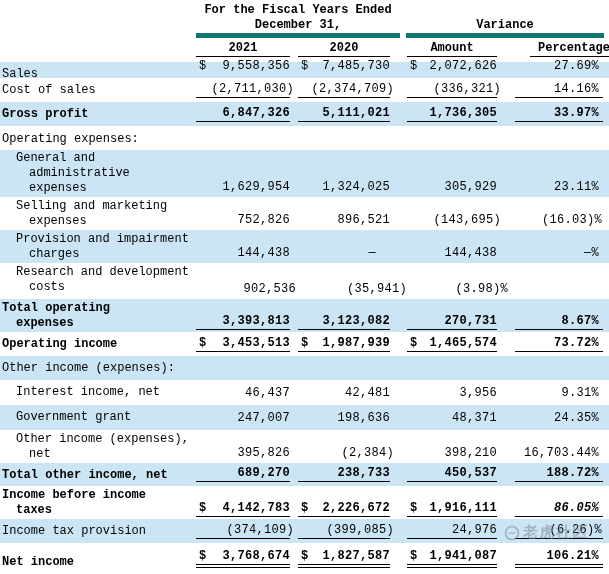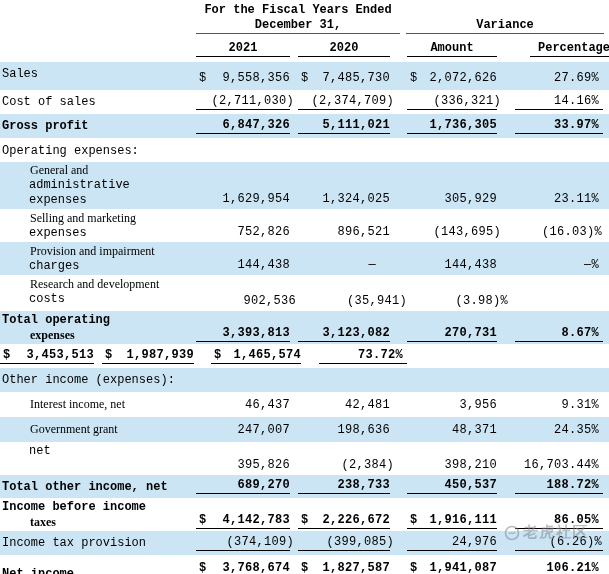--- a/index.html
+++ b/index.html
@@ -5,38 +5,38 @@
   html,body{margin:0;padding:0;background:#ffffff;}
   body{
     width:609px;height:574px;overflow:hidden;
     font-family:"Liberation Mono","DejaVu Sans Mono",monospace;
     font-size:12px;color:#000;
   }
   .page{position:relative;width:609px;height:574px;background:#fff;}
 
   
   .thead{position:relative;height:62px;}
-  .hgroup{position:absolute;font-weight:bold;border-bottom:1px solid #0f766e;line-height:15px;}
+  .hgroup{position:absolute;font-weight:bold;border-bottom:5px solid #0f766e;line-height:15px;}
   .hg-fiscal{left:196px;top:3px;width:204px;height:30px;text-align:center;}
   .hg-variance{left:406px;top:3px;width:198px;height:30px;display:flex;align-items:flex-end;justify-content:center;}
   .chead{position:absolute;top:40px;height:17px;line-height:16px;text-align:center;font-weight:bold;border-bottom:1px solid #000;box-sizing:border-box;}
   .ch1{left:196px;width:94px;}
   .ch2{left:298px;width:92px;}
   .ch3{left:407px;width:90px;}
   .ch4{left:530px;width:88px;}
 
   
   .row{display:flex;align-items:flex-end;box-sizing:border-box;}
   .bg-blue{background:var(--hl,#cbe5f4);}
   .bg-white{background:#fff;}
   .cell{box-sizing:border-box;}
   .label{width:196px;align-self:flex-start;}
   .lbl-line{line-height:15px;white-space:nowrap;}
   .ind-0{padding-left:2px;}
-  .ind-1{padding-left:30px;font-family:Liberation Serif, serif;}
+  .ind-1{padding-left:16px;}
   .ind-2{padding-left:29px;}
   .num{position:relative;text-align:right;line-height:15px;white-space:nowrap;}
   .c1{width:94px;margin-left:0;}
   .c2{width:92px;margin-left:8px;}
   .c3{width:90px;margin-left:17px;}
   .c4{width:88px;margin-left:18px;}
   .num .val{display:inline-block;letter-spacing:0.3px;}
   .pct .val{padding-right:4px;}
   .neg .val{position:relative;right:-4px;}
   .pct.neg .val{right:0;padding-right:1px;}
@@ -70,21 +70,21 @@
     <div class="hgroup hg-variance">
       <div>Variance</div>
     </div>
     <div class="chead ch1">2021</div>
     <div class="chead ch2">2020</div>
     <div class="chead ch3">Amount</div>
     <div class="chead ch4">Percentage</div>
   </div>
 
   <div>
-      <div class="row bg-blue" style="height: 28px;">
+      <div class="row bg-blue" style="height: 16px;">
         <div class="cell label" style="padding-top: 5px;">
           <div class="lbl-line ind-0">Sales</div>
         </div>
         <div class="cell num c1" style="margin-bottom: 4px;"><span class="dollar">$</span><span class="val">9,558,356</span></div>
         <div class="cell num c2" style="margin-bottom: 4px;"><span class="dollar">$</span><span class="val">7,485,730</span></div>
         <div class="cell num c3" style="margin-bottom: 4px;"><span class="dollar">$</span><span class="val">2,072,626</span></div>
         <div class="cell num c4 pct" style="margin-bottom: 4px;"><span class="val">27.69%</span></div>
       </div>
       <div class="row bg-white" style="height: 24px;">
         <div class="cell label" style="padding-top: 5px;">
@@ -157,20 +157,23 @@
         <div class="cell label" style="padding-top: 2px;">
           <div class="lbl-line ind-0 bold">Total operating</div>
           <div class="lbl-line ind-1 bold">expenses</div>
         </div>
         <div class="cell num c1 u-bot bold" style="margin-bottom: 2px;"><span class="val">3,393,813</span></div>
         <div class="cell num c2 u-bot bold" style="margin-bottom: 2px;"><span class="val">3,123,082</span></div>
         <div class="cell num c3 u-bot bold" style="margin-bottom: 2px;"><span class="val">270,731</span></div>
         <div class="cell num c4 pct u-bot bold" style="margin-bottom: 2px;"><span class="val">8.67%</span></div>
       </div>
       <div class="row bg-white" style="height: 24px;">
+        <div class="cell label" style="padding-top: 5px;">
+          <div class="lbl-line ind-0 bold">Operating income</div>
+        </div>
         <div class="cell num c1 u-bot bold" style="margin-bottom: 4px;"><span class="dollar">$</span><span class="val">3,453,513</span></div>
         <div class="cell num c2 u-bot bold" style="margin-bottom: 4px;"><span class="dollar">$</span><span class="val">1,987,939</span></div>
         <div class="cell num c3 u-bot bold" style="margin-bottom: 4px;"><span class="dollar">$</span><span class="val">1,465,574</span></div>
         <div class="cell num c4 pct u-bot bold" style="margin-bottom: 4px;"><span class="val">73.72%</span></div>
       </div>
       <div class="row bg-blue" style="height: 24px;">
         <div class="cell label" style="padding-top: 5px;">
           <div class="lbl-line ind-0">Other income (expenses):</div>
         </div>
         <div class="cell num c1" style="margin-bottom: 4px;"><span class="val"></span></div>
@@ -191,20 +194,21 @@
         <div class="cell label" style="padding-top: 5px;">
           <div class="lbl-line ind-1">Government grant</div>
         </div>
         <div class="cell num c1" style="margin-bottom: 4px;"><span class="val">247,007</span></div>
         <div class="cell num c2" style="margin-bottom: 4px;"><span class="val">198,636</span></div>
         <div class="cell num c3" style="margin-bottom: 4px;"><span class="val">48,371</span></div>
         <div class="cell num c4 pct" style="margin-bottom: 4px;"><span class="val">24.35%</span></div>
       </div>
       <div class="row bg-white" style="height: 33px;">
         <div class="cell label" style="padding-top: 2px;">
+          <div class="lbl-line ind-1">Other income (expenses),</div>
           <div class="lbl-line ind-2">net</div>
         </div>
         <div class="cell num c1" style="margin-bottom: 2px;"><span class="val">395,826</span></div>
         <div class="cell num c2 neg" style="margin-bottom: 2px;"><span class="val">(2,384)</span></div>
         <div class="cell num c3" style="margin-bottom: 2px;"><span class="val">398,210</span></div>
         <div class="cell num c4 pct" style="margin-bottom: 2px;"><span class="val">16,703.44%</span></div>
       </div>
       <div class="row bg-blue" style="height: 23px;">
         <div class="cell label" style="padding-top: 5px;">
           <div class="lbl-line ind-0 bold">Total other income, net</div>
@@ -215,21 +219,21 @@
         <div class="cell num c4 pct u-bot bold" style="margin-bottom: 4px;"><span class="val">188.72%</span></div>
       </div>
       <div class="row bg-white" style="height: 33px;">
         <div class="cell label" style="padding-top: 2px;">
           <div class="lbl-line ind-0 bold">Income before income</div>
           <div class="lbl-line ind-1 bold">taxes</div>
         </div>
         <div class="cell num c1 u-bot bold" style="margin-bottom: 2px;"><span class="dollar">$</span><span class="val">4,142,783</span></div>
         <div class="cell num c2 u-bot bold" style="margin-bottom: 2px;"><span class="dollar">$</span><span class="val">2,226,672</span></div>
         <div class="cell num c3 u-bot bold" style="margin-bottom: 2px;"><span class="dollar">$</span><span class="val">1,916,111</span></div>
-        <div class="cell num c4 pct u-bot bold" style="margin-bottom: 2px;"><span class="val">86.05%</span></div>
+        <div class="cell num c4 pct u-bot bold" style="margin-bottom: 2px; font-style: italic;"><span class="val">86.05%</span></div>
       </div>
       <div class="row bg-blue" style="height: 24px;">
         <div class="cell label" style="padding-top: 5px;">
           <div class="lbl-line ind-0">Income tax provision</div>
         </div>
         <div class="cell num c1 u-bot neg" style="margin-bottom: 4px;"><span class="val">(374,109)</span></div>
         <div class="cell num c2 u-bot neg" style="margin-bottom: 4px;"><span class="val">(399,085)</span></div>
         <div class="cell num c3 u-bot" style="margin-bottom: 4px;"><span class="val">24,976</span></div>
         <div class="cell num c4 pct u-bot neg" style="margin-bottom: 4px;"><span class="val">(6.26)%</span></div>
       </div>

